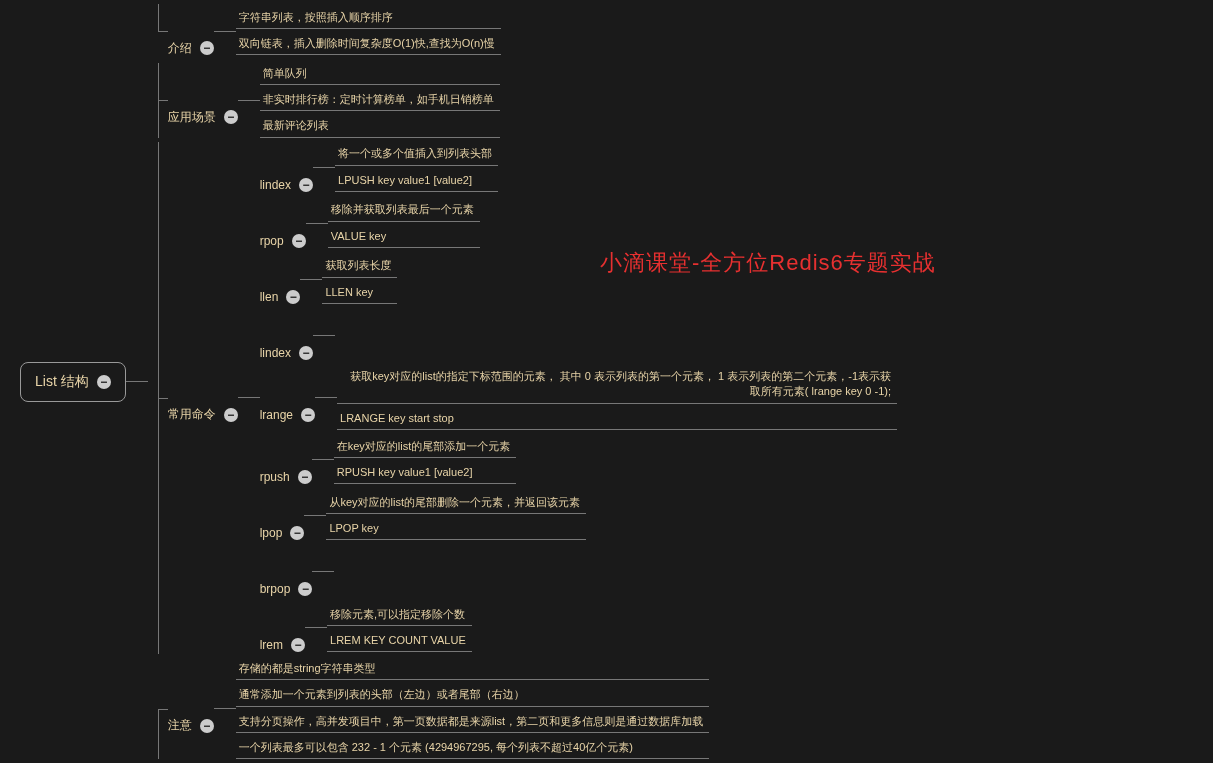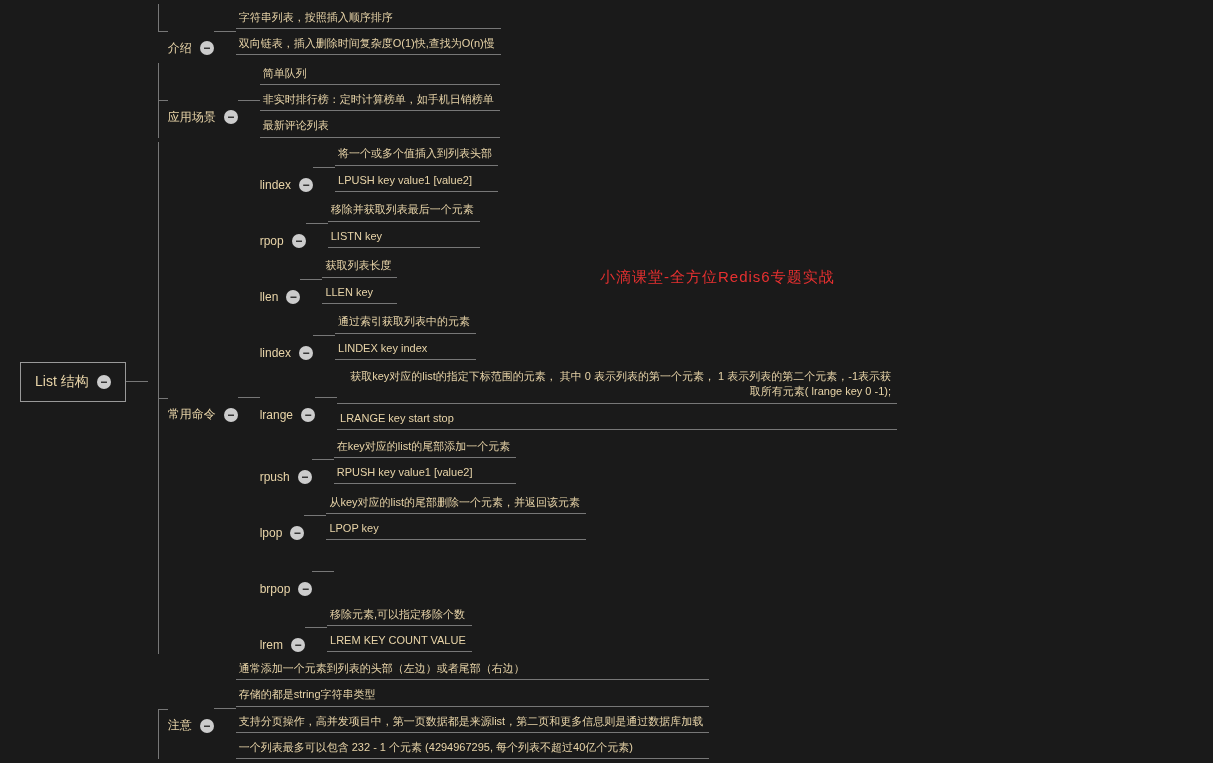--- a/index.html
+++ b/index.html
@@ -15,21 +15,21 @@
   }
   .mindmap {
     position: relative;
     display: flex;
     align-items: center;
     height: 100%;
   }
   
   .root {
     border: 1px solid #999;
-    border-radius: 0;
+    border-radius: 8px;
     padding: 10px 14px;
     color: #e8d4a8;
     font-size: 14px;
     white-space: nowrap;
     display: flex;
     align-items: center;
   }
   .toggle {
     display: inline-flex;
     align-items: center;
@@ -76,24 +76,24 @@
     border-bottom: 1px solid #777;
     color: #e8d4a8;
     font-size: 11px;
     padding: 3px 6px 3px 3px;
     white-space: nowrap;
     line-height: 1.4;
   }
   .leaf.multi { white-space: normal; max-width: 560px; text-align: right; }
   .watermark {
     position: absolute;
-    top: 268px;
+    top: 248px;
     left: 600px;
     color: #e63030;
-    font-size: 15px;
+    font-size: 22px;
     font-weight: 500;
     letter-spacing: 1px;
   }
   
   .group {
     display: flex;
     align-items: center;
     position: relative;
   }
   .group-bracket {
@@ -189,21 +189,21 @@
         </div>
 
         <div class="group">
           <div class="branch-label">
               <span>rpop</span>
               <span class="toggle"></span>
             </div>
           <div class="spacer-h"></div>
           <div class="children">
             <div class="leaf">移除并获取列表最后一个元素</div>
-            <div class="leaf">LISTN key</div>
+            <div class="leaf">VALUE key</div>
           </div>
         </div>
 
         <div class="group">
           <div class="branch-label">
               <span>llen</span>
               <span class="toggle"></span>
             </div>
           <div class="spacer-h"></div>
           <div class="children">
@@ -211,24 +211,20 @@
             <div class="leaf">LLEN key</div>
           </div>
         </div>
 
         <div class="group">
           <div class="branch-label">
               <span>lindex</span>
               <span class="toggle"></span>
             </div>
           <div class="spacer-h"></div>
-          <div class="children">
-            <div class="leaf">通过索引获取列表中的元素</div>
-            <div class="leaf">LINDEX key index</div>
-          </div>
         </div>
 
         <div class="group">
           <div class="branch-label">
               <span>lrange</span>
               <span class="toggle"></span>
             </div>
           <div class="spacer-h"></div>
           <div class="children">
             <div class="leaf multi">获取key对应的list的指定下标范围的元素，  其中 0 表示列表的第一个元素，  1 表示列表的第二个元素，-1表示获取所有元素( lrange key 0 -1);</div>
@@ -287,21 +283,21 @@
       <div class="group-bracket">
           <div class="gb-line" style="top:50%;bottom:0"></div>
           <div class="gb-h" style="top:50%"></div>
         </div>
       <div class="branch-label">
         <span>注意</span>
         <span class="toggle"></span>
       </div>
       <div class="spacer-h"></div>
       <div class="children">
+        <div class="leaf">存储的都是string字符串类型</div>
         <div class="leaf">通常添加一个元素到列表的头部（左边）或者尾部（右边）</div>
-        <div class="leaf">存储的都是string字符串类型</div>
         <div class="leaf">支持分页操作，高并发项目中，第一页数据都是来源list，第二页和更多信息则是通过数据库加载</div>
         <div class="leaf">一个列表最多可以包含 232 - 1 个元素 (4294967295, 每个列表不超过40亿个元素)</div>
       </div>
     </div>
 
   </div>
 </div>
 
 </body></html>

